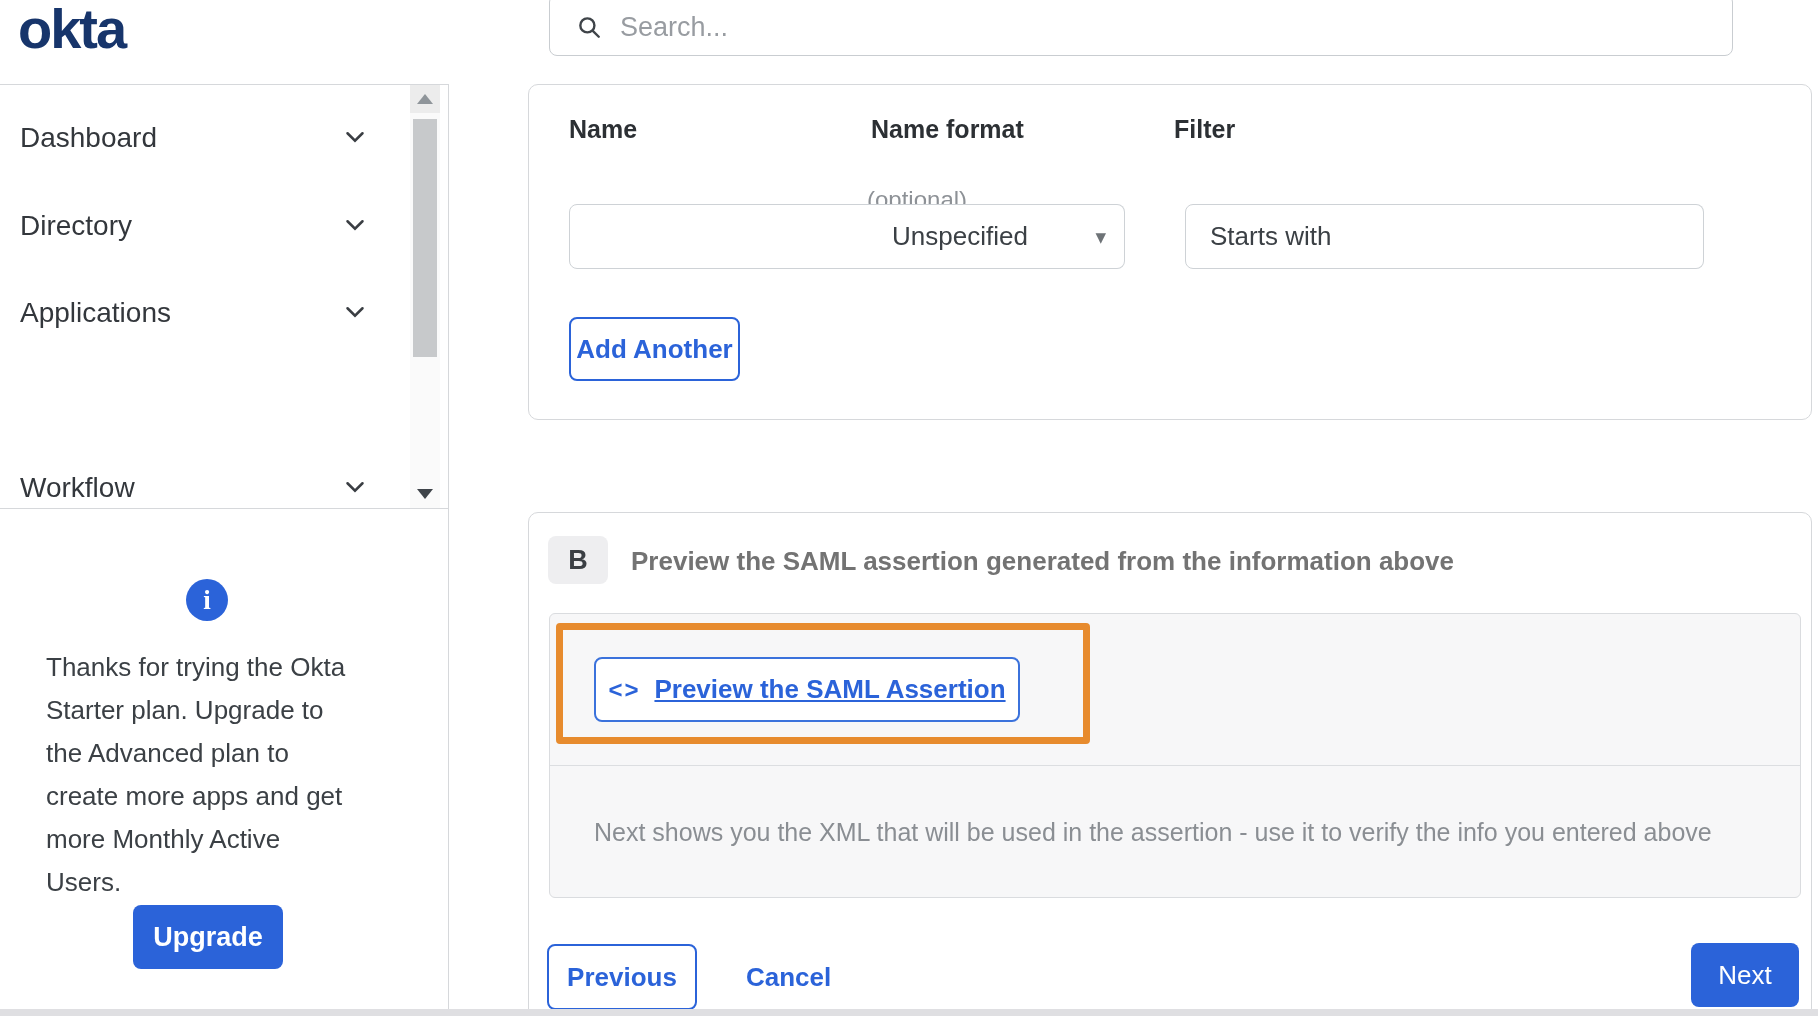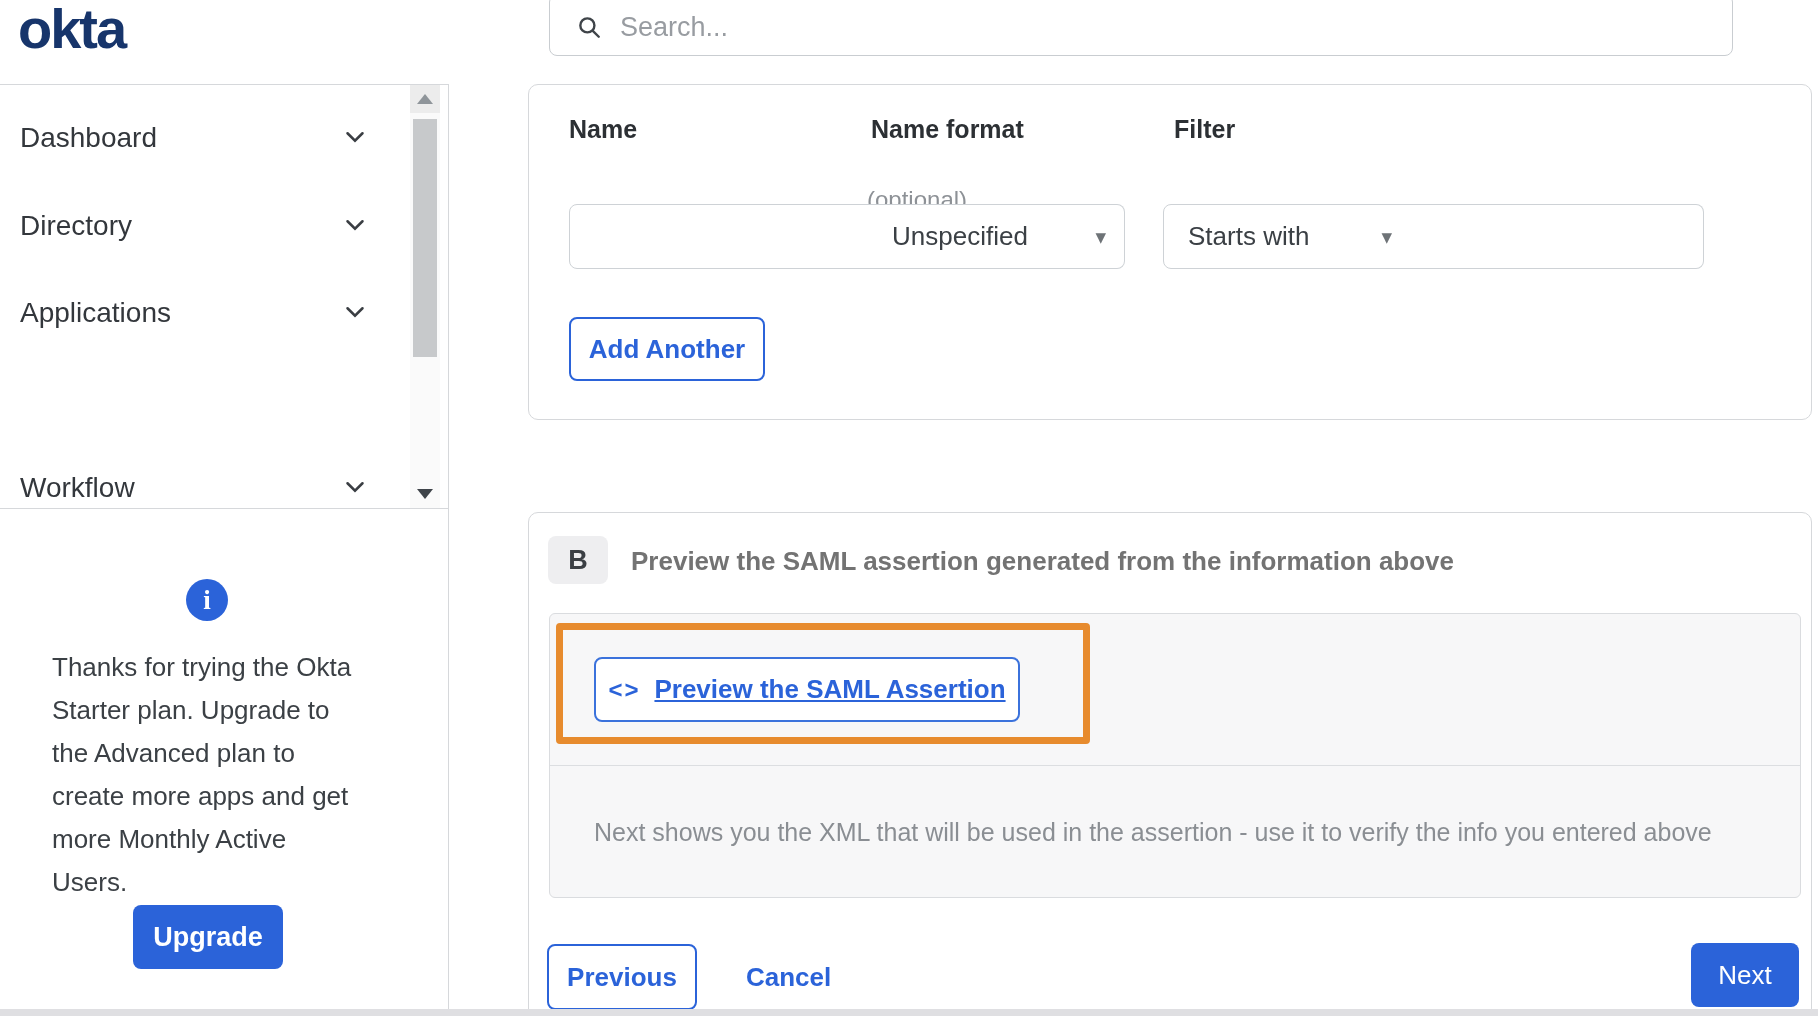--- a/index.html
+++ b/index.html
@@ -57,21 +57,21 @@
 
   
   .info-icon {
     position:absolute; left:186px; top:579px; width:42px; height:42px;
     border-radius:50%; background:#2b63d9; color:#fff;
     display:flex; align-items:center; justify-content:center;
     font-size:27px; font-weight:700; font-family:"Liberation Serif", serif;
   }
   .upgrade-note {
     position:absolute; left:46px; top:646px; width:310px;
-    font-size:26px; line-height:43px; color:#3b4045;margin-left:6px;
+    font-size:26px; line-height:43px; color:#3b4045;
   }
   .upgrade-btn {
     position:absolute; left:133px; top:905px; width:150px; height:64px;
     background:#2b63d9; border-radius:8px; color:#fff;
     font-size:27px; font-weight:700;
     display:flex; align-items:center; justify-content:center; cursor:pointer;
   }
 
   
   .panel {
@@ -97,21 +97,21 @@
   .sel .sel-value { font-size:26px; color:#3b4045; }
   .sel .caret { font-size:21px; color:#6e7377; }
   .rl { border-radius:8px 0 0 8px; }
   .rr { border-radius:0 8px 8px 0; border-left:none; }
 
   .btn-outline {
     border:2px solid #2b63d9; border-radius:8px; background:#fff; color:#2b63d9;
     font-size:26px; font-weight:700;
     display:flex; align-items:center; justify-content:center; cursor:pointer;
   }
-  .add-another { position:absolute; left:40px; top:232px; width:196px; height:64px; }
+  .add-another { position:absolute; left:40px; top:232px; width:171px; height:64px; }
 
   
   .step-badge {
     position:absolute; left:19px; top:23px; width:60px; height:48px;
     background:#eeeef0; border-radius:8px; color:#3b3f44;
     font-size:27px; font-weight:700;
     display:flex; align-items:center; justify-content:center;
   }
   .section-heading { position:absolute; left:102px; top:33px; font-size:26px; font-weight:700; color:#737373; }
 
@@ -214,21 +214,21 @@
     <div class="col-label" style="left:40px; top:30px;">Name</div>
     <div class="col-label" style="left:342px; top:30px;">Name format</div>
     <div class="col-hint" style="left:338px; top:72px;margin-top:29px;">(optional)</div>
     <div class="col-label" style="left:645px; top:30px;">Filter</div>
 
     <input class="ipt rl" style="left: 40px; width: 300px;" value="">
     <div class="sel rr" style="left:339px; width:257px;">
       <span class="sel-value">Unspecified</span>
       <span class="caret">▾</span>
     </div>
-    <div class="sel rl" style="left:634px; width:248px;gap:20px;">
+    <div class="sel rl" style="left:656px; width:248px;gap:20px;">
       <span class="sel-value">Starts with</span>
       <span class="caret">▾</span>
     </div>
     <input class="ipt rr" style="left: 869px; width: 306px;" value="">
 
     <div class="btn-outline add-another">Add Another</div>
   </div>
 
   <div class="panel panel-2">
     <div class="step-badge">B</div>

